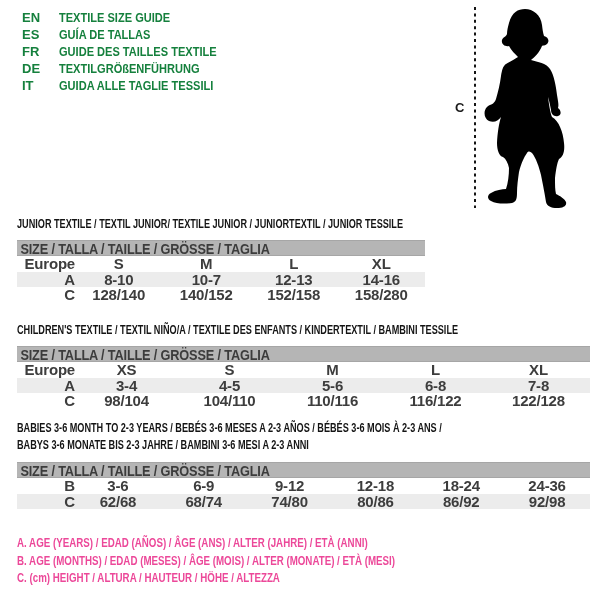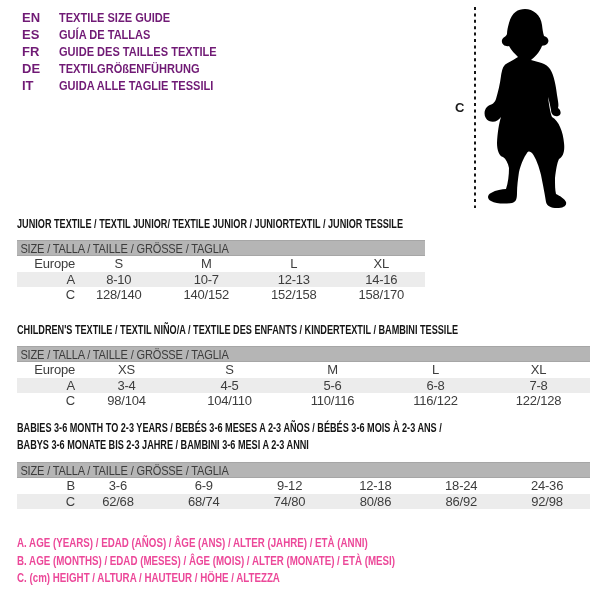--- a/index.html
+++ b/index.html
@@ -1,40 +1,40 @@
 <!DOCTYPE html>
 <html><head>
 <meta charset="utf-8">
 <style>
   html,body{margin:0;padding:0;background:#fff;}
   #page{position:relative;width:600px;height:600px;background:#fff;overflow:hidden;
         font-family:"Liberation Sans", sans-serif;color:#131313;}
 
   
   #lang-list{position:absolute;left:22px;top:9px;}
-  .lang-row{display:flex;height:17px;line-height:17px;font-size:13px;font-weight:bold;color:#701a75;}
+  .lang-row{display:flex;height:17px;line-height:17px;font-size:13px;font-weight:bold;color:#15803d;}
   .lang-code{width:37px;}
   .lang-label{white-space:nowrap;display:inline-block;transform:scaleX(.85);transform-origin:0 50%;}
 
   
   #figure-c-label{position:absolute;left:455px;top:100px;font-size:13px;font-weight:bold;color:#1a1a1a;}
   #baby-svg{position:absolute;left:470px;top:0px;}
 
   
   .sec-title{position:absolute;font-size:12.5px;font-weight:bold;color:#141414;white-space:nowrap;
              transform:scaleX(.73);transform-origin:0 0;line-height:17px;}
   #title-1{left:17px;top:216px;}
   #title-2{left:17px;top:322px;}
   #title-3{left:17px;top:420px;}
   #footnotes{position:absolute;left:17px;top:535px;font-size:12.5px;font-weight:bold;color:#ec4899;}
   .footnote-line{height:17.5px;line-height:17.5px;white-space:nowrap;
                  transform:scaleX(.78);transform-origin:0 50%;}
 
   
-  .t-grid{position:absolute;font-size:13px;color:#3d3d3d;letter-spacing:-.2px;}
+  .t-grid{position:absolute;font-size:15px;color:#3d3d3d;letter-spacing:-.2px;font-weight:bold;}
   #grid-1{left:17px;top:240px;width:408px;}
   #grid-2{left:17px;top:346px;width:573px;}
   #grid-3{left:17px;top:462px;width:573px;}
   .t-header{height:16px;line-height:16px;background:#b5b5b5;color:#3c3c3c;
             border-top:1px solid #a6a6a6;border-bottom:1px solid #a6a6a6;box-sizing:border-box;}
   .t-header span{display:inline-block;padding-left:4px;white-space:nowrap;
                  transform:scaleX(.85);transform-origin:0 50%;}
   .t-row{display:flex;height:15.5px;line-height:15.5px;}
   .t-row.alt{background:#ececec;}
   .t-label{width:58px;padding-left:4px;box-sizing:border-box;text-align:right;}
@@ -103,21 +103,21 @@
         <div class="t-cell">8-10</div>
         <div class="t-cell">10-7</div>
         <div class="t-cell">12-13</div>
         <div class="t-cell">14-16</div>
       </div>
       <div class="t-row">
         <div class="t-label">C</div>
         <div class="t-cell">128/140</div>
         <div class="t-cell">140/152</div>
         <div class="t-cell">152/158</div>
-        <div class="t-cell">158/170</div>
+        <div class="t-cell">158/280</div>
       </div>
     </div>
 
   <div id="title-2" class="sec-title">
       <div>CHILDREN'S TEXTILE / TEXTIL NIÑO/A / TEXTILE DES ENFANTS / KINDERTEXTIL / BAMBINI TESSILE</div>
     </div>
   <div id="grid-2" class="t-grid">
       <div class="t-header"><span>SIZE / TALLA / TAILLE / GRÖSSE / TAGLIA</span></div>
       <div class="t-row">
         <div class="t-label">Europe</div>

